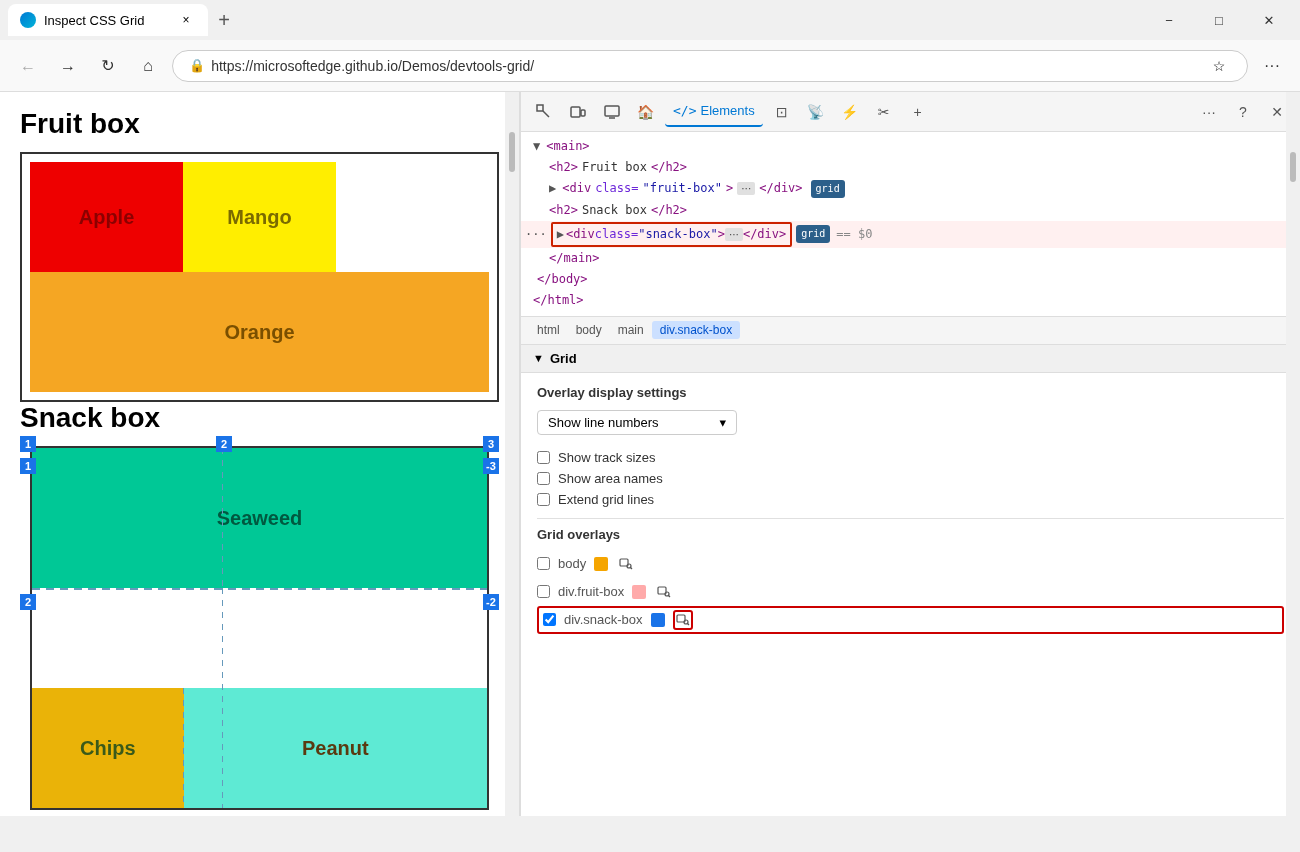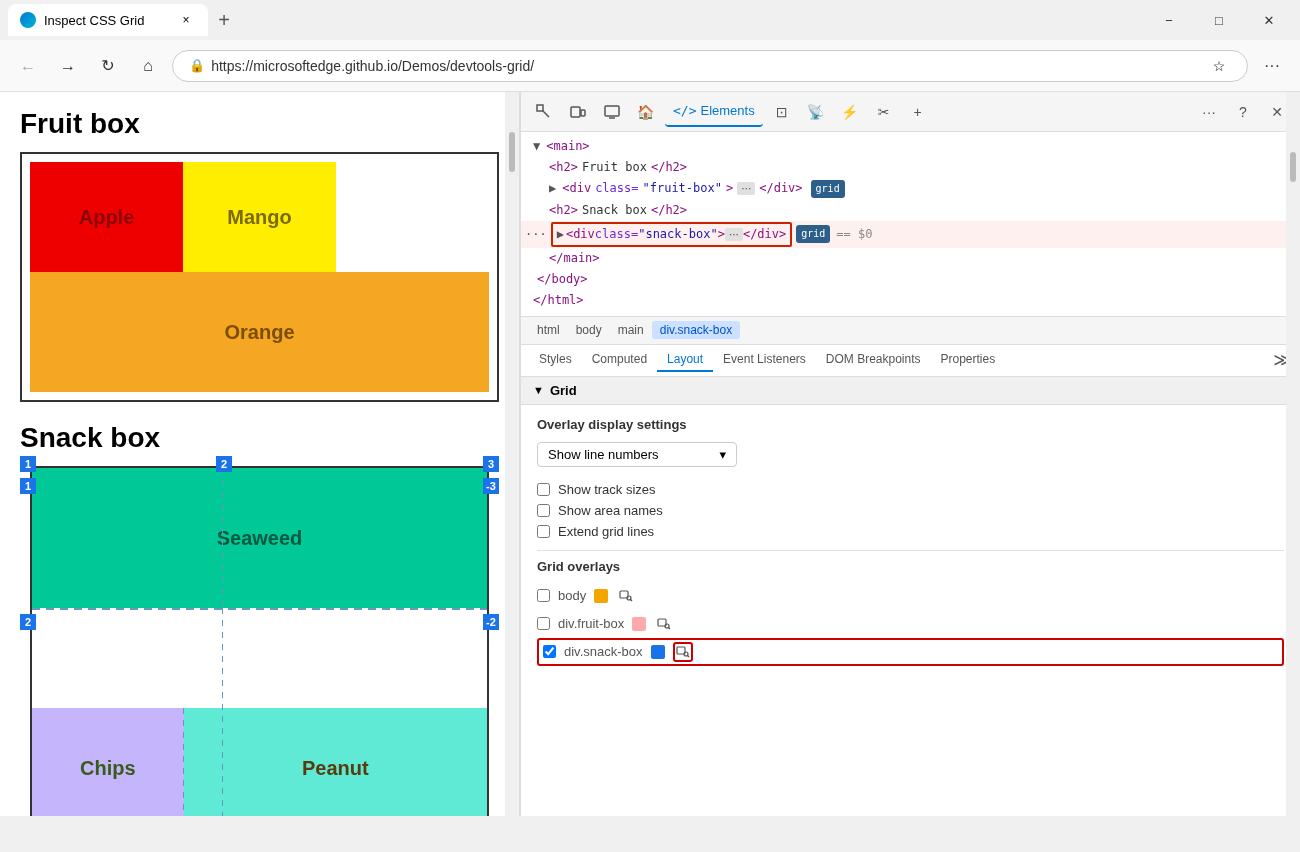--- a/index.html
+++ b/index.html
@@ -23,34 +23,34 @@
     .addr-icon { width: 24px; height: 24px; display: flex; align-items: center; justify-content: center; font-size: 14px; cursor: pointer; }
 
     
     .main-area { display: flex; height: calc(852px - 128px); }
 
     
     .webpage { width: 520px; background: white; overflow-y: auto; padding: 16px 20px; border-right: 1px solid #ddd; position: relative; }
     .webpage h2 { font-size: 28px; font-weight: 800; margin-bottom: 12px; }
 
     
-    .fruit-box-container { border: 2px solid #333; padding: 8px; margin-bottom: 20px; }
+    .fruit-box-container { border: 2px solid #333; padding: 8px; }
     .fruit-grid { display: grid; grid-template-columns: 1fr 1fr 1fr; grid-template-rows: auto auto; gap: 0; }
     .fruit-cell { display: flex; align-items: center; justify-content: center; font-size: 20px; font-weight: 600; }
     .apple { background: #e00; color: #8b0000; height: 110px; }
     .kiwi { background: #7ed87e; color: #2d5a2d; height: 110px; }
     .mango { background: #ffee00; color: #7a6a00; height: 110px; }
     .orange { background: #f5a623; color: #7a4f00; height: 120px; grid-column: 1 / -1; }
 
     
     .snack-title { font-size: 28px; font-weight: 800; margin-bottom: 8px; }
     
     .snack-grid { display: grid; grid-template-columns: 1fr 2fr; grid-template-rows: 2fr 1fr; }
     .seaweed { background: #00c896; color: #005940; font-size: 20px; font-weight: 600; display: flex; align-items: center; justify-content: center; height: 140px; grid-column: 1 / 3; position: relative; }
-    .chips { background: #c4b5fd; color: #3a5a1a; font-size: 20px; font-weight: 600; display: flex; align-items: center; justify-content: center; height: 120px; position: relative; }
+    .chips { background: #eab308; color: #3a5a1a; font-size: 20px; font-weight: 600; display: flex; align-items: center; justify-content: center; height: 120px; position: relative; }
     .peanut { background: #5eead4; color: #5a3a10; font-size: 20px; font-weight: 600; display: flex; align-items: center; justify-content: center; height: 120px; position: relative; }
 
     
     .devtools { flex: 1; background: white; display: flex; flex-direction: column; border-left: 1px solid #ddd; }
     .devtools-toolbar { display: flex; align-items: center; height: 40px; padding: 0 8px; border-bottom: 1px solid #ddd; background: #f5f5f5; gap: 4px; }
     .dt-tool-btn { width: 30px; height: 30px; display: flex; align-items: center; justify-content: center; border-radius: 4px; cursor: pointer; font-size: 14px; color: #555; border: none; background: transparent; }
     .dt-panel-btn { display: flex; align-items: center; height: 30px; padding: 0 8px; border-radius: 4px; cursor: pointer; font-size: 13px; color: #333; border: none; background: transparent; gap: 4px; }
     .dt-panel-btn.active { color: #0078d4; border-bottom: 2px solid #0078d4; }
     .dt-toolbar-right { margin-left: auto; display: flex; gap: 4px; }
 
@@ -283,29 +283,20 @@
       </div>
     </div>
 
     <div class="breadcrumb">
       <span class="bc-item">html</span>
       <span class="bc-item">body</span>
       <span class="bc-item">main</span>
       <span class="bc-item active">div.snack-box</span>
     </div>
 
-    <div class="panel-tabs">
-      <span class="panel-tab">Styles</span>
-      <span class="panel-tab">Computed</span>
-      <span class="panel-tab active">Layout</span>
-      <span class="panel-tab">Event Listeners</span>
-      <span class="panel-tab">DOM Breakpoints</span>
-      <span class="panel-tab">Properties</span>
-      <span class="panel-tab-more">≫</span>
-    </div>
 
     <div class="layout-panel">
 
       <div class="section-header">
         <span class="arrow">▼</span>
         <span>Grid</span>
       </div>
 
       <div class="section-body">
 

